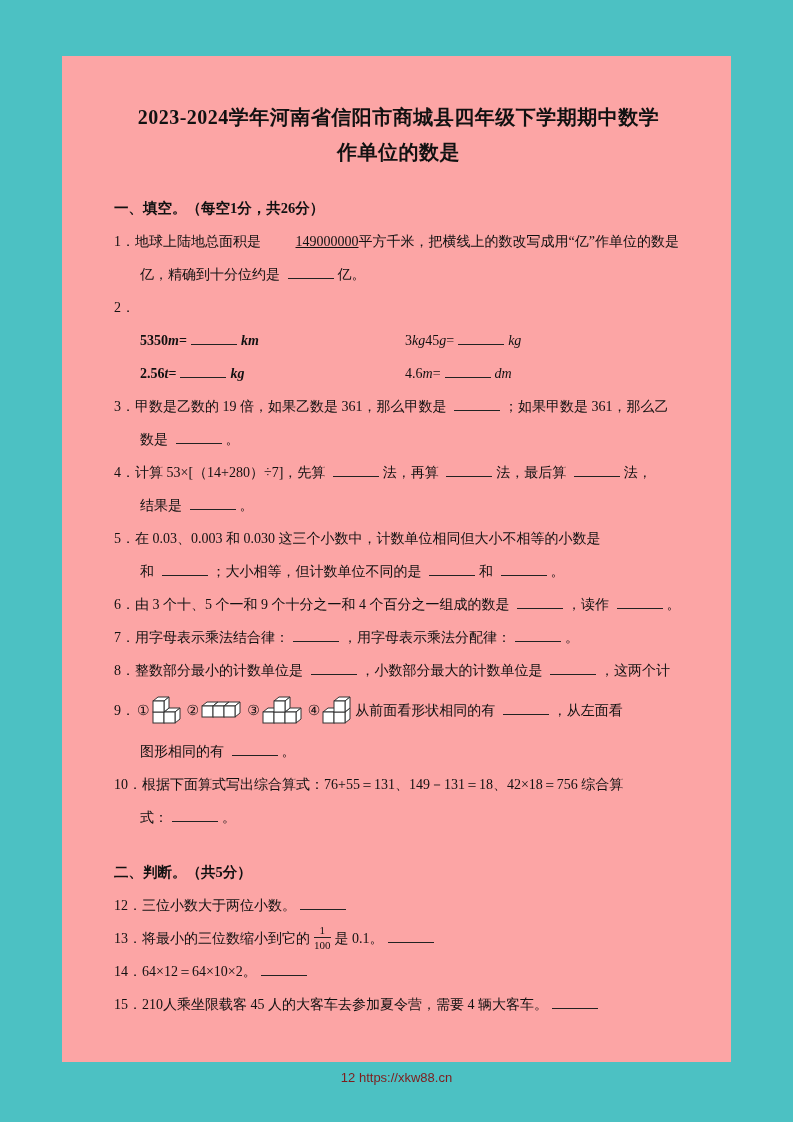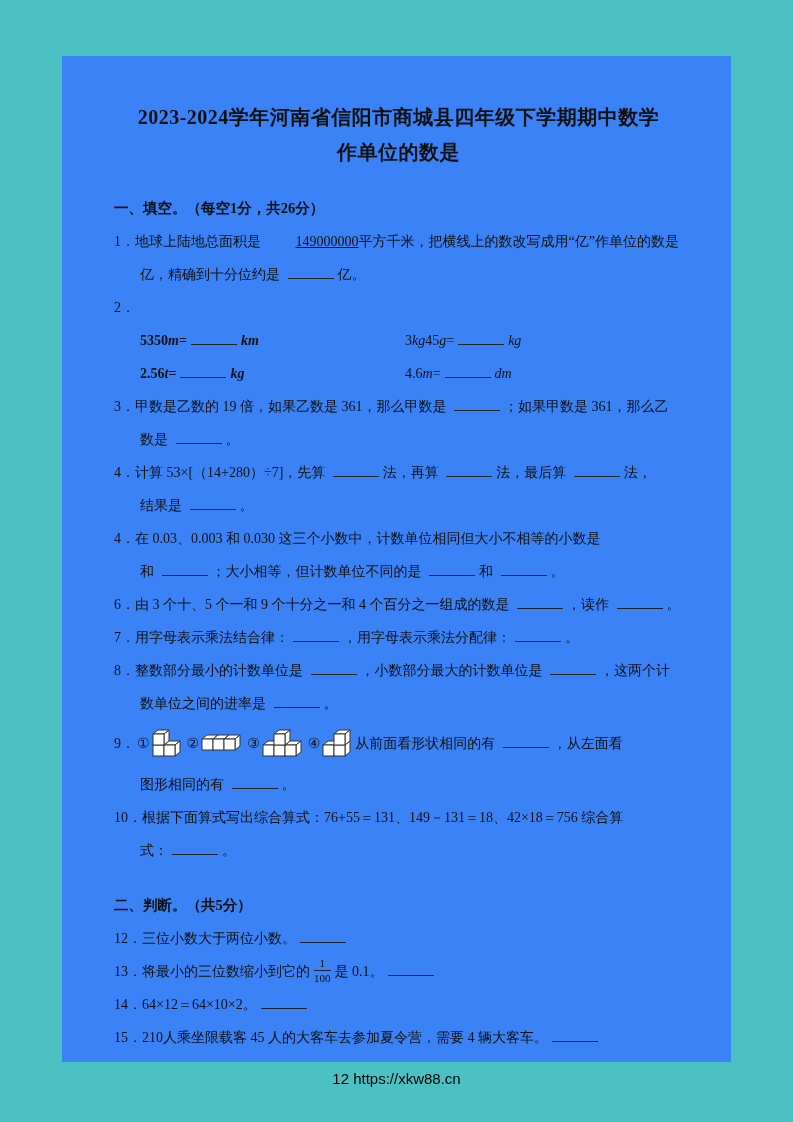--- a/index.html
+++ b/index.html
@@ -7,21 +7,21 @@
   body {
     background:#4cc1c3;
     font-family:"Liberation Serif","DejaVu Serif",serif;
     position:relative;
     overflow:hidden;
     color:#111;
   }
   .paper {
     position:absolute; left:62px; top:56px;
     width:669px; height:1006px;
-    background:#3b82f6;
+    background:#fca5a5;
     padding:44px 48px 0 52px;
   }
   .title {
     font-size:20px; font-weight:bold; text-align:center;
     line-height:35px; letter-spacing:0.5px;
   }
   .content { margin-top:14px; font-size:14px; }
   .heading { font-weight:bold; line-height:33px; margin-top:22px; font-size:14.5px; white-space:nowrap; }
   .line { line-height:33px; white-space:nowrap; }
   .ind { padding-left:26px; }
@@ -38,21 +38,21 @@
   .fig-line svg { vertical-align:middle; margin:0 3px 4px 1px; }
   .circ { margin:0 1px 0 2px; }
   .frac {
     display:inline-block; text-align:center; vertical-align:middle;
     font-size:11px; line-height:1.15; margin:0 4px; position:relative; top:-2px;
   }
   .frac .fn { display:block; border-bottom:1px solid #222; padding:0 4px 1px; }
   .frac .fd { display:block; padding-top:1px; }
   .footer {
     position:absolute; left:0; right:0; top:1070px;
-    text-align:center; font-size:15px; color:#000000;
+    text-align:center; font-size:13px; color:#7f1d1d;
     font-family:"Liberation Sans","DejaVu Sans",sans-serif;
   }
 </style>
 </head>
 <body>
 
 <div class="paper">
   <div class="title">2023-2024学年河南省信阳市商城县四年级下学期期中数学</div>
   <div class="title">作单位的数是</div>
   <div class="content">
@@ -65,26 +65,25 @@
         <div>3<span class="it">kg</span>45<span class="it">g</span>=<span class="blank"></span><span class="it">kg</span></div>
       </div>
       <div class="cols">
         <div class="c1">2.56<span class="it">t</span>=<span class="blank"></span><span class="it">kg</span></div>
         <div>4.6<span class="it">m</span>=<span class="blank"></span><span class="it">dm</span></div>
       </div>
       <div class="line">3．甲数是乙数的 19 倍，如果乙数是 361，那么甲数是 <span class="blank"></span>；如果甲数是 361，那么乙</div>
       <div class="line ind">数是 <span class="blank"></span>。</div>
       <div class="line">4．计算 53×[（14+280）÷7]，先算 <span class="blank"></span>法，再算 <span class="blank"></span>法，最后算 <span class="blank"></span>法，</div>
       <div class="line ind">结果是 <span class="blank"></span>。</div>
-      <div class="line">4．在 0.03、0.003 和 0.030 这三个小数中，计数单位相同但大小不相等的小数是</div>
+      <div class="line">5．在 0.03、0.003 和 0.030 这三个小数中，计数单位相同但大小不相等的小数是</div>
       <div class="line ind">和 <span class="blank"></span>；大小相等，但计数单位不同的是 <span class="blank"></span>和 <span class="blank"></span>。</div>
       <div class="line">6．由 3 个十、5 个一和 9 个十分之一和 4 个百分之一组成的数是 <span class="blank"></span>，读作 <span class="blank"></span>。</div>
       <div class="line">7．用字母表示乘法结合律：<span class="blank"></span>，用字母表示乘法分配律：<span class="blank"></span>。</div>
       <div class="line">8．整数部分最小的计数单位是 <span class="blank"></span>，小数部分最大的计数单位是 <span class="blank"></span>，这两个计</div>
-      <div class="line ind">数单位之间的进率是 <span class="blank"></span>。</div>
       <div class="fig-line line">9．<span class="circ">①</span><span><svg width="30" height="30" viewBox="0 0 30 30">
             <polygon points="1,17 6,13 17,13 12,17" fill="#fff" stroke="#333" stroke-width="1"></polygon>
             <polygon points="12,17 17,13 17,24 12,28" fill="#fff" stroke="#333" stroke-width="1"></polygon>
             <rect x="1" y="17" width="11" height="11" fill="#fff" stroke="#333" stroke-width="1"></rect>
             <polygon points="12,17 17,13 28,13 23,17" fill="#fff" stroke="#333" stroke-width="1"></polygon>
             <polygon points="23,17 28,13 28,24 23,28" fill="#fff" stroke="#333" stroke-width="1"></polygon>
             <rect x="12" y="17" width="11" height="11" fill="#fff" stroke="#333" stroke-width="1"></rect>
             <polygon points="1,6 6,2 17,2 12,6" fill="#fff" stroke="#333" stroke-width="1"></polygon>
             <polygon points="12,6 17,2 17,13 12,17" fill="#fff" stroke="#333" stroke-width="1"></polygon>
             <rect x="1" y="6" width="11" height="11" fill="#fff" stroke="#333" stroke-width="1"></rect>

